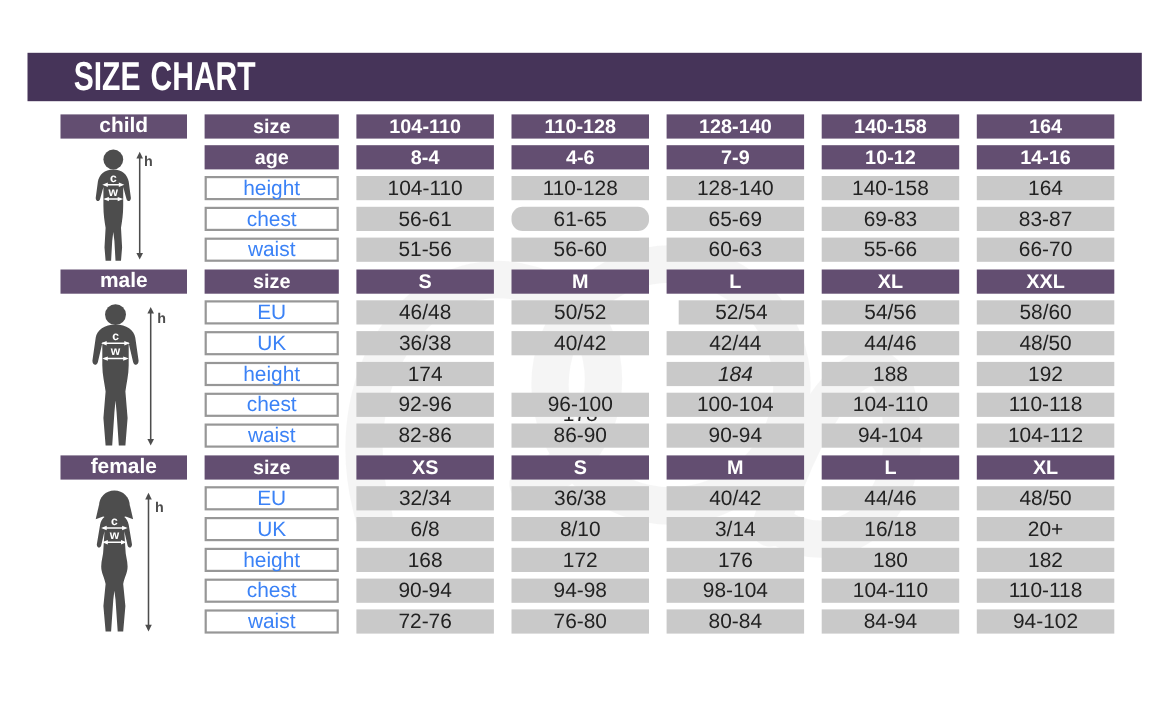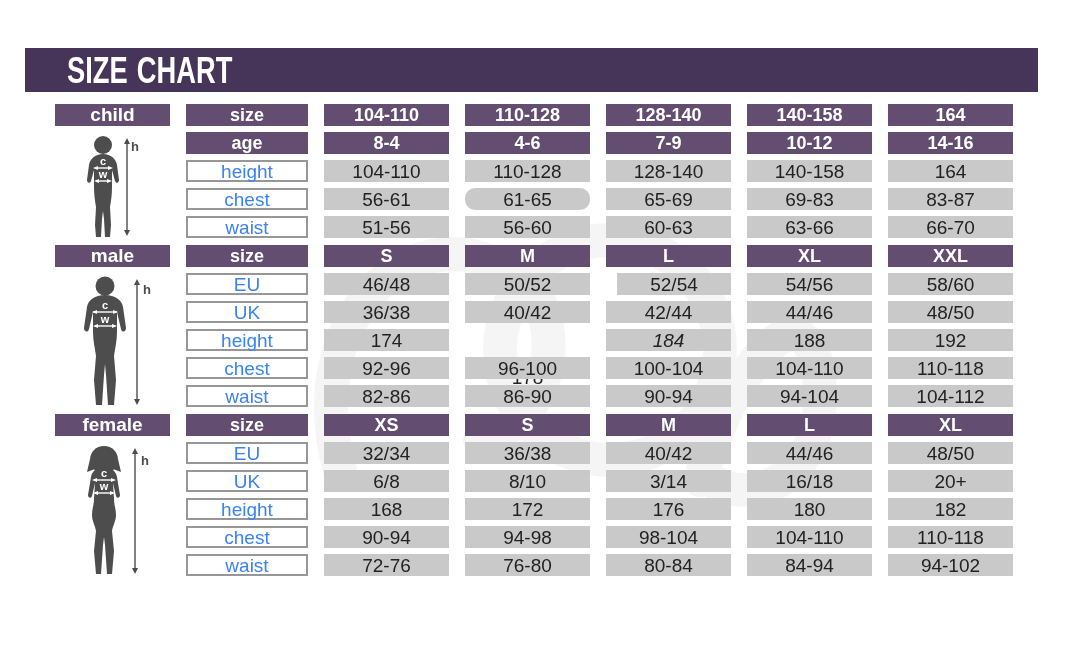--- a/index.html
+++ b/index.html
@@ -175,21 +175,21 @@
         <div class="cell lbl" style="grid-area: 4 / 2;">chest</div>
         <div class="cell val" style="grid-area: 4 / 3;">56-61</div>
         <div class="cell val" style="grid-area: 4 / 4; border-radius: 10px;">61-65</div>
         <div class="cell val" style="grid-area: 4 / 5;">65-69</div>
         <div class="cell val" style="grid-area: 4 / 6;">69-83</div>
         <div class="cell val" style="grid-area: 4 / 7;">83-87</div>
         <div class="cell lbl" style="grid-area: 5 / 2;">waist</div>
         <div class="cell val" style="grid-area: 5 / 3;">51-56</div>
         <div class="cell val" style="grid-area: 5 / 4;">56-60</div>
         <div class="cell val" style="grid-area: 5 / 5;">60-63</div>
-        <div class="cell val" style="grid-area: 5 / 6;">63-66</div>
+        <div class="cell val" style="grid-area: 5 / 6;">55-66</div>
         <div class="cell val" style="grid-area: 5 / 7;">66-70</div>
       </div>
       <div class="section">
         <div class="sec-label" style="grid-area: 1 / 1;">male</div>
         <div class="figure" style="grid-area: 2 / 1 / span 5;">
     <svg width="100" height="132" viewBox="0 0 100 132">
       <circle class="fig-body" cx="42" cy="10" r="9.5"></circle>
       <path class="fig-body" d="M42,19 C32,19 25,24 24,31 L21,52 C21,56 25,57 26,53 L30,36 L30,56 C30,65 32,72 33,80 L31,104 L33,129 L39,129 L41,99 L42,88 L43,99 L45,129 L51,129 L53,104 L51,80 C52,72 54,65 54,56 L54,36 L58,53 C59,57 63,56 63,52 L60,31 C59,24 52,19 42,19 Z"></path>
       <line class="fig-line" x1="74" y1="8" x2="74" y2="124"></line>
       <polygon class="fig-tri" points="71,9 77,9 74,3"></polygon>

